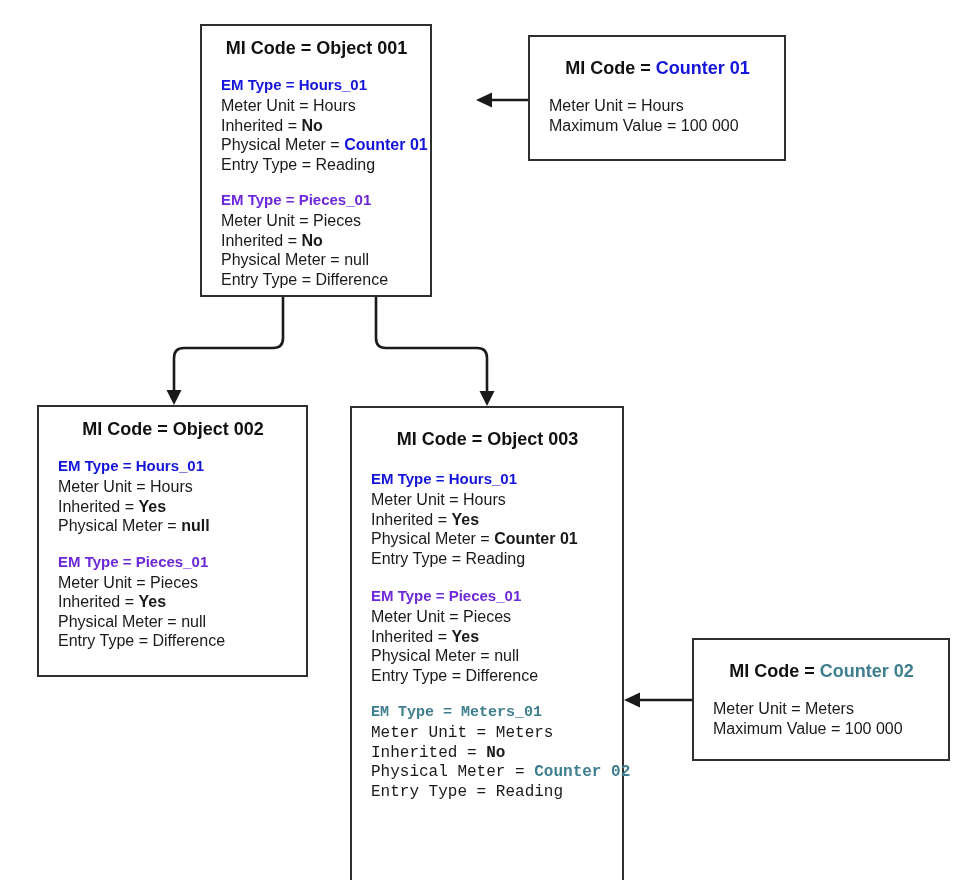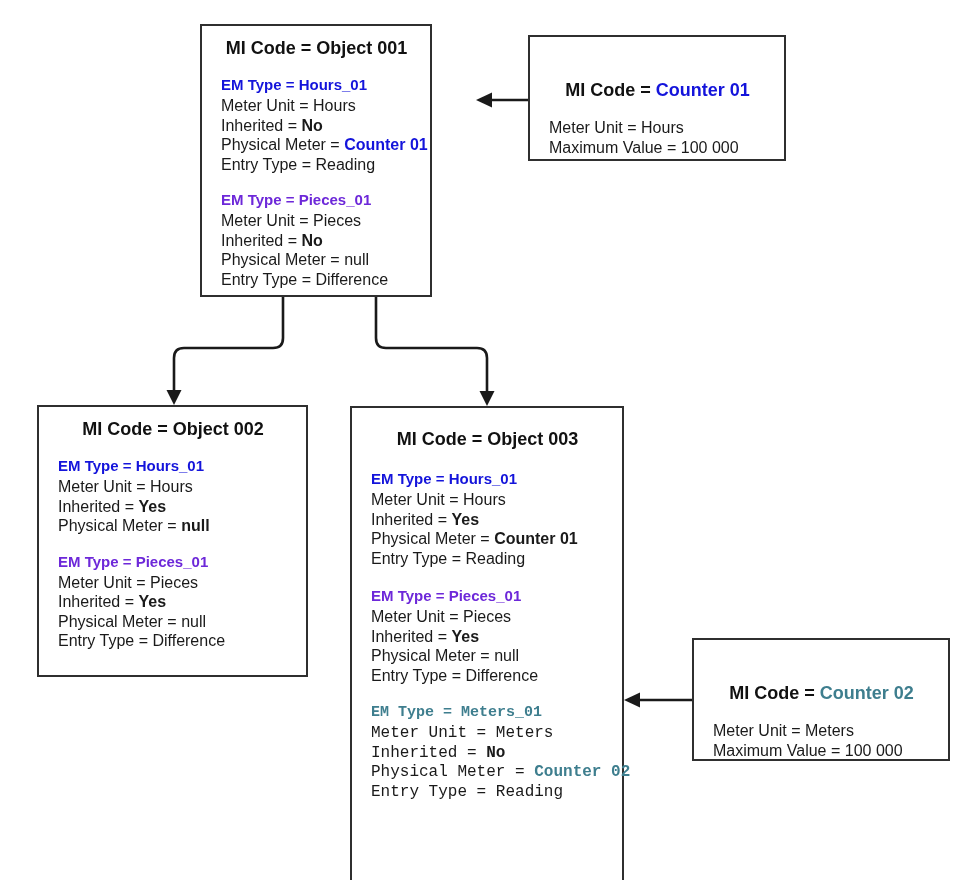--- a/index.html
+++ b/index.html
@@ -20,21 +20,21 @@
   #box-object001 { left:200px; top:24px;  width:232px; height:273px; }
   #box-counter01 { left:528px; top:35px;  width:258px; height:126px; }
   #box-object002 { left:37px;  top:405px; width:271px; height:272px; }
   #box-object003 { left:350px; top:406px; width:274px; height:480px; padding-top:21px; }
   #box-counter02 { left:692px; top:638px; width:258px; height:123px; }
 
   #box-object003 .box-title { margin-bottom:20px; }
   #box-object003 .section  { margin-bottom:19px; }
   #box-object003 .section:last-child { margin-bottom:0;font-family:Liberation Mono, monospace; }
 
-  .counter .box-title { margin-top:31px; margin-bottom:17px; }
+  .counter .box-title { margin-top:9px; margin-bottom:17px; }
 
   
   .sec-heading[data-style="blue"] { color:#1414db; }
   .sec-heading[data-style="red"]  { color:#6d28d9; }
   .sec-heading[data-style="teal"] { color:#3e7e8e; }
   .em[data-style="bold"]       { font-weight:bold; }
   .em[data-style="bold-blue"]  { font-weight:bold; color:#1414db; }
   .em[data-style="bold-teal"]  { font-weight:bold; color:#3e7e8e; }
   .title-value[data-style="blue"] { color:#1414db; }
   .title-value[data-style="teal"] { color:#3e7e8e; }

